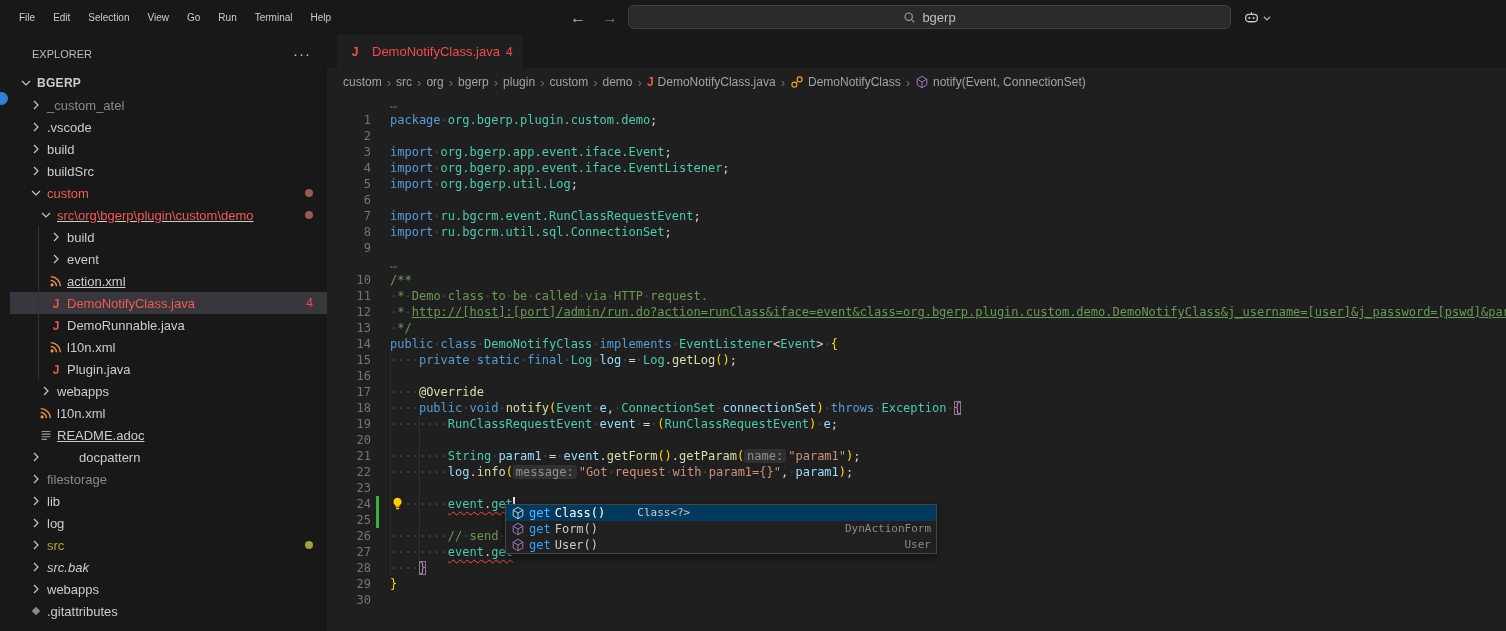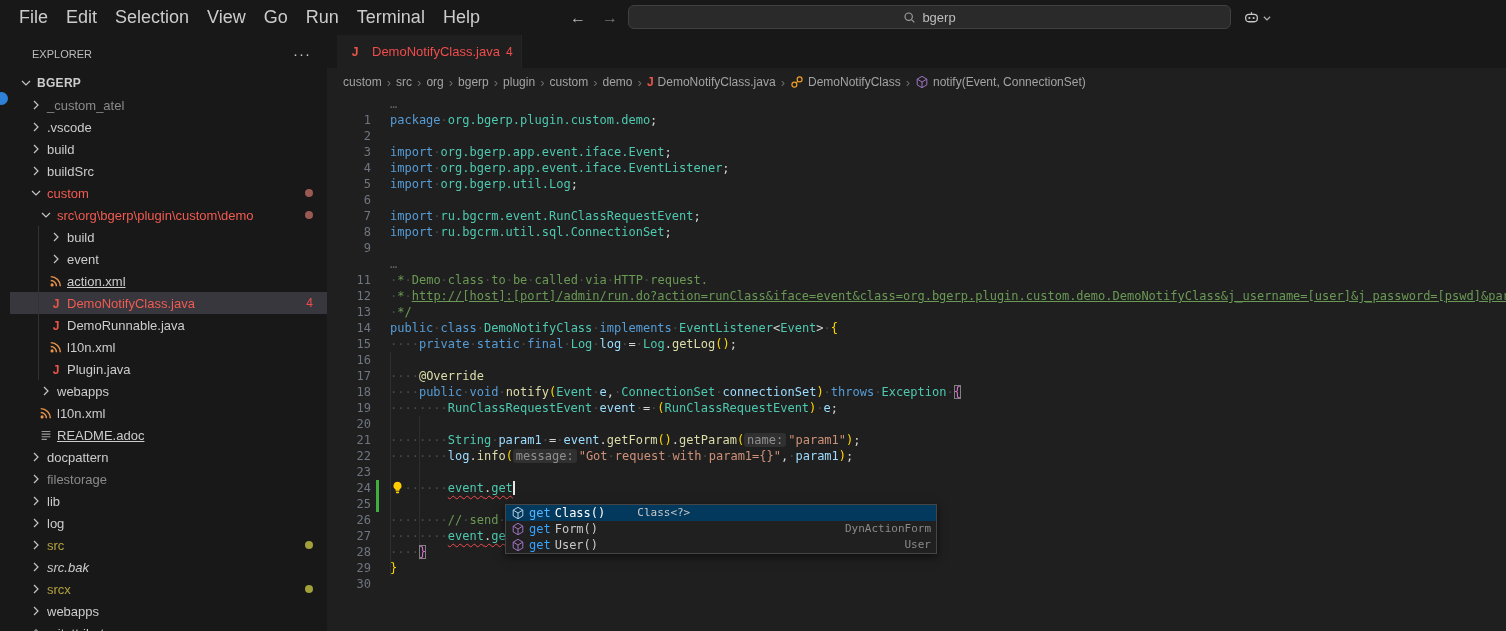--- a/index.html
+++ b/index.html
@@ -4,21 +4,21 @@
 <style>
   html,body{margin:0;padding:0;background:#000;}
   .screen{position:relative;width:1506px;height:631px;background:#181818;overflow:hidden;
     font-family:"Liberation Sans",sans-serif;color:#ccc;-webkit-font-smoothing:antialiased;}
   
   .strip{position:absolute;top:0;height:4px;}
   
   .titlebar{position:absolute;left:0;top:0;width:100%;height:35px;background:#181818;
     border-bottom:1px solid #2b2b2b;display:flex;align-items:center;}
   .menus{display:flex;margin-left:10px;}
-  .menu-item{padding:0 9px;font-size:18px;line-height:35px;color:#cccccc;cursor:default;}
+  .menu-item{padding:0 9px;font-size:10px;line-height:35px;color:#cccccc;cursor:default;}
   .nav-arrows{position:absolute;left:570px;top:0;height:35px;display:flex;align-items:center;gap:16px;}
   .arrow{font-size:16px;}
   .arrow.back{color:#b6b6b6;}
   .arrow.fwd{color:#6f6f6f;}
   .searchbox{position:absolute;left:628px;top:5px;width:601px;height:22px;background:#2a2a2a;
     border:1px solid #404040;border-radius:6px;display:flex;align-items:center;justify-content:center;
     gap:6px;font-size:13px;color:#bdbdbd;}
   .copilot{position:absolute;left:1243px;top:0;height:35px;display:flex;align-items:center;gap:2px;}
   
   .leftstrip{position:absolute;left:0;top:35px;width:10px;height:596px;background:#181818;border-right:1px solid #242424;}
@@ -190,21 +190,21 @@
           <span class="tslot">
             <span>
               <svg width="16" height="16" viewBox="0 0 16 16" fill="none" stroke="#c5c5c5" stroke-width="1.2">
                 <path d="M4 6l4 4 4-4"></path>
               </svg>
             </span>
           </span>
           <span class="tlabel">custom</span>
           <span class="tdot error"></span>
         </div>
-        <div class="trow fg-error" style="padding-left: 28px;">
+        <div class="trow fg-error" style="padding-left: 28px; text-decoration: underline;">
           <span class="tslot">
             <span>
               <svg width="16" height="16" viewBox="0 0 16 16" fill="none" stroke="#c5c5c5" stroke-width="1.2">
                 <path d="M4 6l4 4 4-4"></path>
               </svg>
             </span>
           </span>
           <span class="tlabel">src\org\bgerp\plugin\custom\demo</span>
           <span class="tdot error"></span>
         </div>
@@ -293,21 +293,21 @@
         <div class="trow" style="padding-left: 28px; text-decoration: underline;">
           <span class="tslot">
             <span>
               <svg width="14" height="14" viewBox="0 0 16 16" stroke="#9a9a9a" stroke-width="1.3">
                 <path d="M3 4h10M3 7h10M3 10h10M3 13h6"></path>
               </svg>
             </span>
           </span>
           <span class="tlabel">README.adoc</span>
         </div>
-        <div class="trow" style="padding-left: 18px;">
+        <div class="trow" style="padding-left: 18px; gap: 32px;">
           <span class="tslot">
             <span>
               <svg width="16" height="16" viewBox="0 0 16 16" fill="none" stroke="#c5c5c5" stroke-width="1.2">
                 <path d="M6 4l4 4-4 4"></path>
               </svg>
             </span>
           </span>
           <span class="tlabel">docpattern</span>
         </div>
         <div class="trow fg-ignored" style="padding-left: 18px; align-items: center;">
@@ -353,31 +353,20 @@
         </div>
         <div class="trow" style="padding-left: 18px; font-style: italic;">
           <span class="tslot">
             <span>
               <svg width="16" height="16" viewBox="0 0 16 16" fill="none" stroke="#c5c5c5" stroke-width="1.2">
                 <path d="M6 4l4 4-4 4"></path>
               </svg>
             </span>
           </span>
           <span class="tlabel">src.bak</span>
-        </div>
-        <div class="trow fg-modified" style="padding-left: 18px;">
-          <span class="tslot">
-            <span>
-              <svg width="16" height="16" viewBox="0 0 16 16" fill="none" stroke="#c5c5c5" stroke-width="1.2">
-                <path d="M6 4l4 4-4 4"></path>
-              </svg>
-            </span>
-          </span>
-          <span class="tlabel">srcx</span>
-          <span class="tdot modified"></span>
         </div>
         <div class="trow" style="padding-left: 18px;">
           <span class="tslot">
             <span>
               <svg width="16" height="16" viewBox="0 0 16 16" fill="none" stroke="#c5c5c5" stroke-width="1.2">
                 <path d="M6 4l4 4-4 4"></path>
               </svg>
             </span>
           </span>
           <span class="tlabel">webapps</span>
@@ -471,20 +460,21 @@
         <div class="cline"><span class="ln">1</span><span class="lc"><span class="tk-kw">package</span><span class="tk-ws">·</span><span class="tk-ty">org.bgerp.plugin.custom.demo</span><span class="tk-pu">;</span></span></div>
         <div class="cline"><span class="ln">2</span><span class="lc"></span></div>
         <div class="cline"><span class="ln">3</span><span class="lc"><span class="tk-kw">import</span><span class="tk-ws">·</span><span class="tk-ty">org.bgerp.app.event.iface.Event</span><span class="tk-pu">;</span></span></div>
         <div class="cline"><span class="ln">4</span><span class="lc"><span class="tk-kw">import</span><span class="tk-ws">·</span><span class="tk-ty">org.bgerp.app.event.iface.EventListener</span><span class="tk-pu">;</span></span></div>
         <div class="cline"><span class="ln">5</span><span class="lc"><span class="tk-kw">import</span><span class="tk-ws">·</span><span class="tk-ty">org.bgerp.util.Log</span><span class="tk-pu">;</span></span></div>
         <div class="cline"><span class="ln">6</span><span class="lc"></span></div>
         <div class="cline"><span class="ln">7</span><span class="lc"><span class="tk-kw">import</span><span class="tk-ws">·</span><span class="tk-ty">ru.bgcrm.event.RunClassRequestEvent</span><span class="tk-pu">;</span></span></div>
         <div class="cline"><span class="ln">8</span><span class="lc"><span class="tk-kw">import</span><span class="tk-ws">·</span><span class="tk-ty">ru.bgcrm.util.sql.ConnectionSet</span><span class="tk-pu">;</span></span></div>
         <div class="cline"><span class="ln">9</span><span class="lc"></span></div>
         <div class="cline"><span class="ln"></span><span class="lc"><span class="tk-gh">…</span></span></div>
+        <div class="cline"><span class="ln">10</span><span class="lc"><span class="tk-cm">/**</span></span></div>
         <div class="cline"><span class="ln">11</span><span class="lc"><span class="tk-ws">·</span><span class="tk-cm">*</span><span class="tk-ws">·</span><span class="tk-cm">Demo</span><span class="tk-ws">·</span><span class="tk-cm">class</span><span class="tk-ws">·</span><span class="tk-cm">to</span><span class="tk-ws">·</span><span class="tk-cm">be</span><span class="tk-ws">·</span><span class="tk-cm">called</span><span class="tk-ws">·</span><span class="tk-cm">via</span><span class="tk-ws">·</span><span class="tk-cm">HTTP</span><span class="tk-ws">·</span><span class="tk-cm">request.</span></span></div>
         <div class="cline"><span class="ln">12</span><span class="lc"><span class="tk-ws">·</span><span class="tk-cm">*</span><span class="tk-ws">·</span><span class="tk-lk">http://[host]:[port]/admin/run.do?action=runClass&amp;iface=event&amp;class=org.bgerp.plugin.custom.demo.DemoNotifyClass&amp;j_username=[user]&amp;j_password=[pswd]&amp;param1=value1</span></span></div>
         <div class="cline"><span class="ln">13</span><span class="lc"><span class="tk-ws">·</span><span class="tk-cm">*/</span></span></div>
         <div class="cline"><span class="ln">14</span><span class="lc"><span class="tk-kw">public</span><span class="tk-ws">·</span><span class="tk-kw">class</span><span class="tk-ws">·</span><span class="tk-ty">DemoNotifyClass</span><span class="tk-ws">·</span><span class="tk-kw">implements</span><span class="tk-ws">·</span><span class="tk-ty">EventListener</span><span class="tk-pu">&lt;</span><span class="tk-ty">Event</span><span class="tk-pu">&gt;</span><span class="tk-ws">·</span><span class="tk-b1">{</span></span></div>
         <div class="cline"><span class="ln">15</span><span class="lc"><span class="tk-ws">····</span><span class="tk-kw">private</span><span class="tk-ws">·</span><span class="tk-kw">static</span><span class="tk-ws">·</span><span class="tk-kw">final</span><span class="tk-ws">·</span><span class="tk-ty">Log</span><span class="tk-ws">·</span><span class="tk-va">log</span><span class="tk-ws">·</span><span class="tk-pu">=</span><span class="tk-ws">·</span><span class="tk-ty">Log</span><span class="tk-pu">.</span><span class="tk-fn">getLog</span><span class="tk-b1">()</span><span class="tk-pu">;</span></span></div>
         <div class="cline"><span class="ln">16</span><span class="lc"></span></div>
         <div class="cline"><span class="ln">17</span><span class="lc"><span class="tk-ws">····</span><span class="tk-fn">@Override</span></span></div>
         <div class="cline"><span class="ln">18</span><span class="lc"><span class="tk-ws">····</span><span class="tk-kw">public</span><span class="tk-ws">·</span><span class="tk-kw">void</span><span class="tk-ws">·</span><span class="tk-fn">notify</span><span class="tk-b1">(</span><span class="tk-ty">Event</span><span class="tk-ws">·</span><span class="tk-va">e</span><span class="tk-pu">,</span><span class="tk-ws">·</span><span class="tk-ty">ConnectionSet</span><span class="tk-ws">·</span><span class="tk-va">connectionSet</span><span class="tk-b1">)</span><span class="tk-ws">·</span><span class="tk-kw">throws</span><span class="tk-ws">·</span><span class="tk-ty">Exception</span><span class="tk-ws">·</span><span class="tk-b2 bx">{</span></span></div>
         <div class="cline"><span class="ln">19</span><span class="lc"><span class="tk-ws">········</span><span class="tk-ty">RunClassRequestEvent</span><span class="tk-ws">·</span><span class="tk-va">event</span><span class="tk-ws">·</span><span class="tk-pu">=</span><span class="tk-ws">·</span><span class="tk-b1">(</span><span class="tk-ty">RunClassRequestEvent</span><span class="tk-b1">)</span><span class="tk-ws">·</span><span class="tk-va">e</span><span class="tk-pu">;</span></span></div>
         <div class="cline"><span class="ln">20</span><span class="lc"></span></div>

